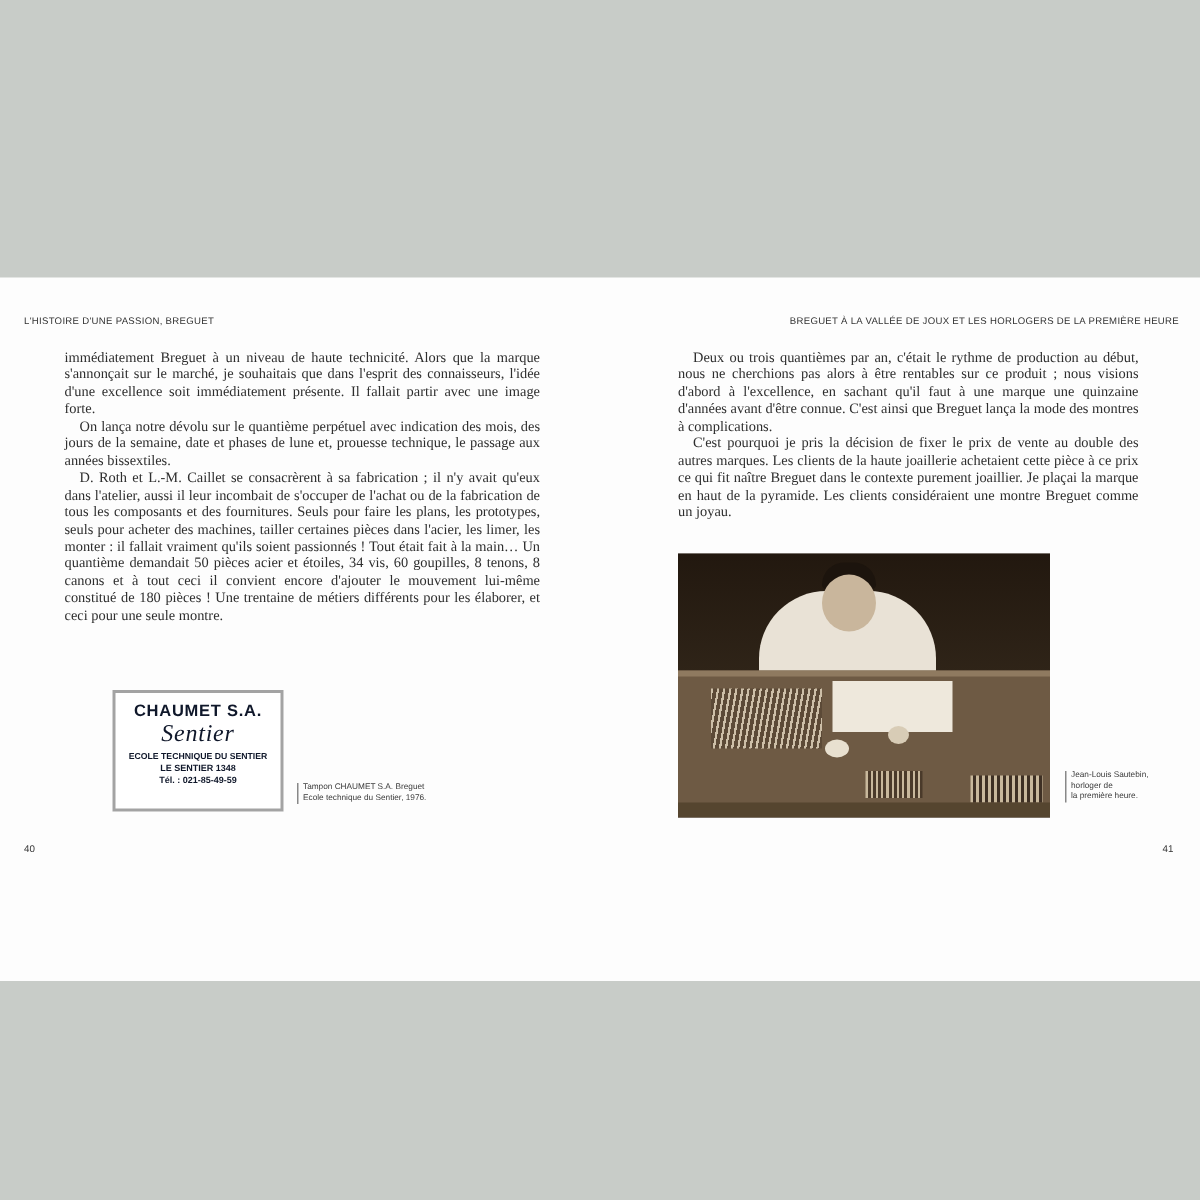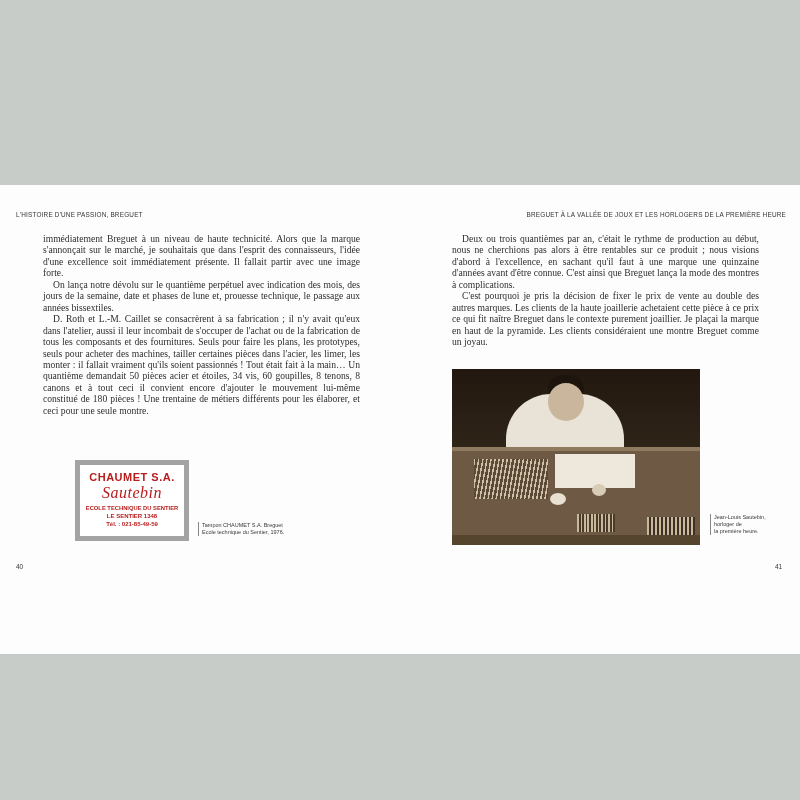--- a/index.html
+++ b/index.html
@@ -23,22 +23,22 @@
     font-size: 9.6px; line-height: 11.45px; color: #2e2e2e; text-align: justify;
   }
   .text-block p { text-indent: 10px; }
   .text-block p.noindent { text-indent: 0; }
   .text-left { left: 43px; top: 48px; width: 317px; }
   .text-right { left: 452px; top: 48px; width: 307px; }
   .text-block em { font-style: italic; }
 
   .stamp {
     position: absolute; left: 75px; top: 275px; width: 114px; height: 81px;
-    border: 5px solid #a3a3a3; background: #fff; text-align: center;
-    font-family: "Liberation Sans", sans-serif; color: #b91c1c;
+    border: 2px solid #a3a3a3; background: #fff; text-align: center;
+    font-family: "Liberation Sans", sans-serif; color: #0f172a;
   }
   .stamp .s-title { font-size: 11px; font-weight: bold; margin-top: 6px; letter-spacing: 0.5px; }
   .stamp .s-script { font-family: "Liberation Serif", serif; font-style: italic; font-size: 16px; margin-top: 1px; letter-spacing: 0.5px; }
   .stamp .s-school { font-size: 5.8px; font-weight: bold; margin-top: 3px; }
   .stamp .s-line { font-size: 6px; font-weight: bold; margin-top: 2px; }
 
   .caption {
     position: absolute; font-family: "Liberation Sans", sans-serif;
     font-size: 5.5px; line-height: 7px; color: #3a3a3a;
     border-left: 0.8px solid #888; padding-left: 3px;
@@ -79,21 +79,21 @@
   <div class="running-head rh-left">L'HISTOIRE D'UNE PASSION, BREGUET</div>
 
   <div class="text-block text-left">
     <p class="noindent">immédiatement Breguet à un niveau de haute technicité. Alors que la marque s'annonçait sur le marché, je souhaitais que dans l'esprit des connaisseurs, l'idée d'une excellence soit immédiatement présente. Il fallait partir avec une image forte.</p>
     <p>On lança notre dévolu sur le quantième perpétuel avec indication des mois, des jours de la semaine, date et phases de lune et, prouesse technique, le passage aux années bissextiles.</p>
     <p>D. Roth et L.-M. Caillet se consacrèrent à sa fabrication ; il n'y avait qu'eux dans l'atelier, aussi il leur incombait de s'occuper de l'achat ou de la fabrication de tous les composants et des fournitures. Seuls pour faire les plans, les prototypes, seuls pour acheter des machines, tailler certaines pièces dans l'acier, les limer, les monter : il fallait vraiment qu'ils soient passionnés ! Tout était fait à la main… Un quantième demandait 50 pièces acier et étoiles, 34 vis, 60 goupilles, 8 tenons, 8 canons et à tout ceci il convient encore d'ajouter le mouvement lui-même constitué de 180 pièces ! Une trentaine de métiers différents pour les élaborer, et ceci pour une seule montre.</p>
   </div>
 
   <div class="stamp">
     <div class="s-title">CHAUMET S.A.</div>
-    <div class="s-script">Sautebin</div>
+    <div class="s-script">Sentier</div>
     <div class="s-school">ECOLE TECHNIQUE DU SENTIER</div>
     <div class="s-line">LE SENTIER 1348</div>
     <div class="s-line">Tél. : 021-85-49-59</div>
   </div>
 
   <div class="caption cap-left">
     <div>Tampon CHAUMET S.A. Breguet</div>
     <div>Ecole technique du Sentier, 1976.</div>
   </div>
 

